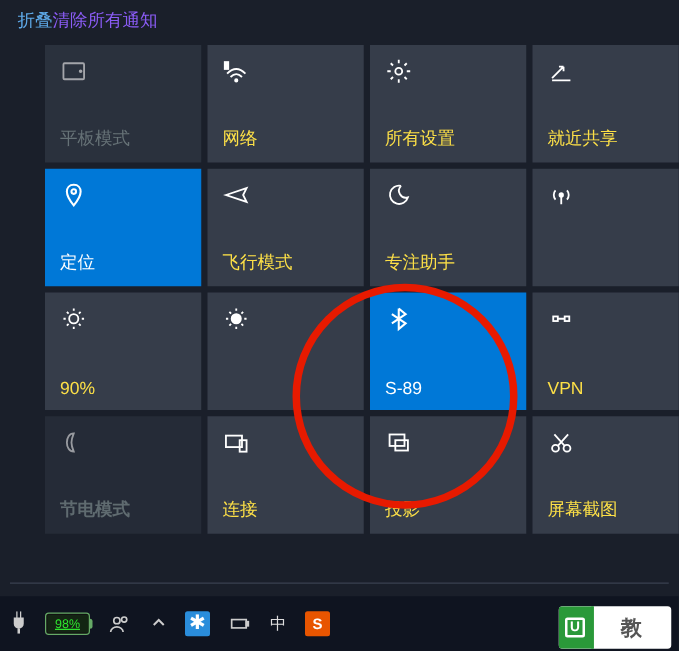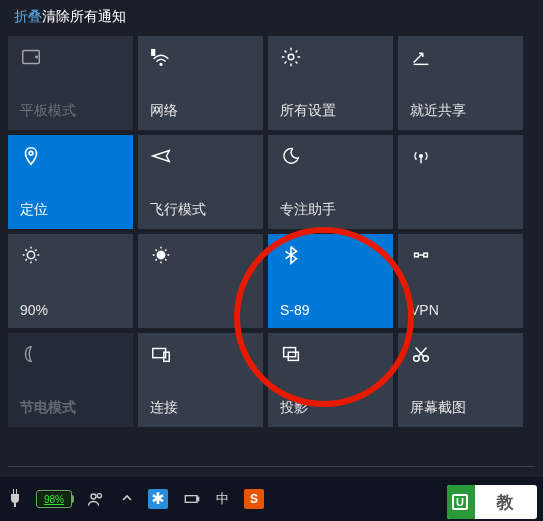--- a/index.html
+++ b/index.html
@@ -12,28 +12,29 @@
       overflow: hidden;
       position: relative;
     }
     .header {
       display: flex;
       align-items: center;
       padding: 8px 14px 10px;
       font-size: 14px;
     }
     .header-left { color: #5ea9e8; }
-    .header-right { color: #ffffff; }
+    .header-right { color: #8b5cf6; }
     .tiles {
       display: grid;
       grid-template-columns: repeat(4, 125px);
       grid-auto-rows: 94px;
       gap: 5px;
       padding: 0 8px;
       position: relative;
+      margin-left: 28px;
     }
     .tile {
       background: #363d4a;
       padding: 10px 12px;
       display: flex;
       flex-direction: column;
       justify-content: space-between;
       position: relative;
       cursor: pointer;
     }
@@ -43,21 +44,21 @@
     }
     .tile.dim { opacity: 0.6; }
     .tile.dim2 { opacity: 0.55; background: #2f3642; font-weight: bold; }
     .tile-icon {
       width: 22px; height: 22px;
       color: #fff;
     }
     .tile-icon svg { width: 100%; height: 100%; }
     .tile-label {
       font-size: 14px;
-      color: #e5e5e5;
+      color: #fde047;
       white-space: nowrap;
     }
     .tile.active .tile-label { color: #fff; }
     .tile.dim .tile-label, .tile.dim2 .tile-label { color: #9aa; }
     .highlight-circle {
       position: absolute;
       width: 180px;
       height: 180px;
       border: 6px solid #e71a00;
       border-radius: 50%;

